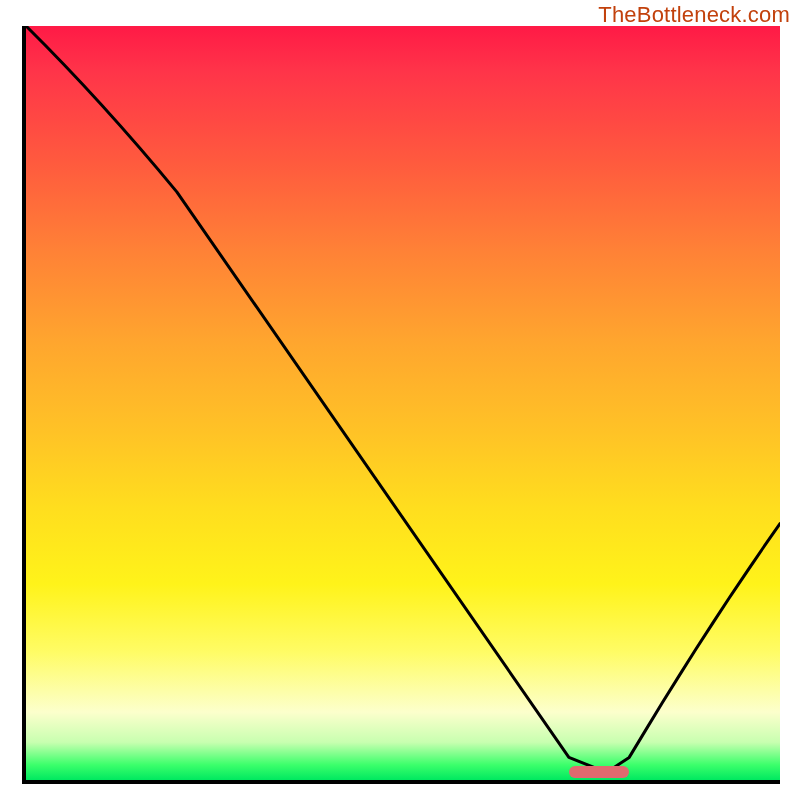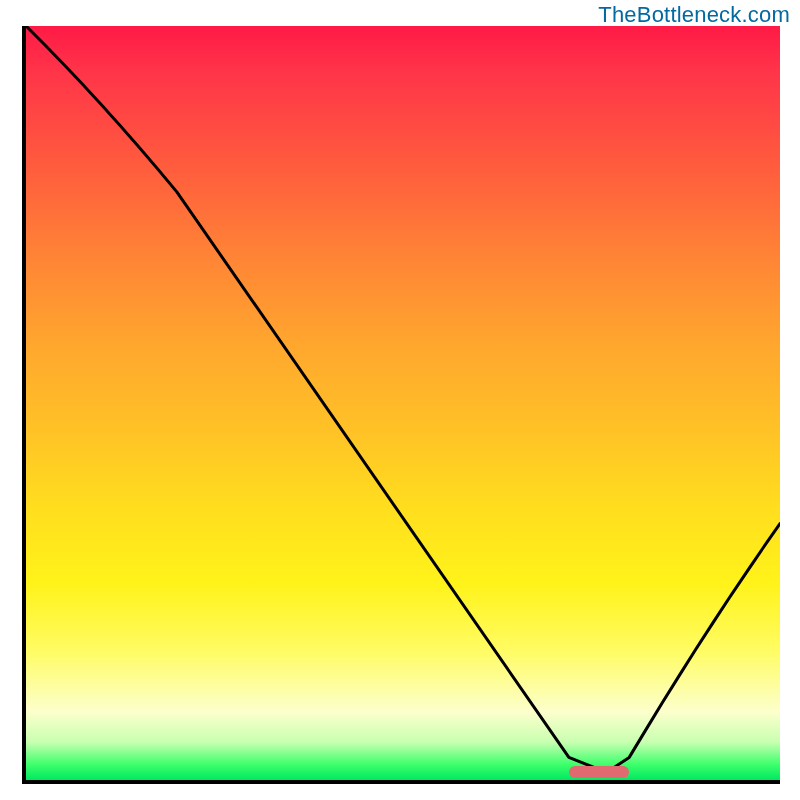--- a/index.html
+++ b/index.html
@@ -9,21 +9,21 @@
     width: 800px;
     height: 800px;
   }
   .watermark {
     position: absolute;
     top: 2px;
     right: 10px;
     font-family: Arial, Helvetica, sans-serif;
     font-size: 22px;
     font-weight: 500;
-    color: #0369a1;
+    color: #c2410c;
     letter-spacing: 0.2px;
   }
   .plot-frame {
     position: absolute;
     left: 22px;
     top: 26px;
     width: 758px;
     height: 758px;
     border-left: 4px solid #000;
     border-bottom: 4px solid #000;

